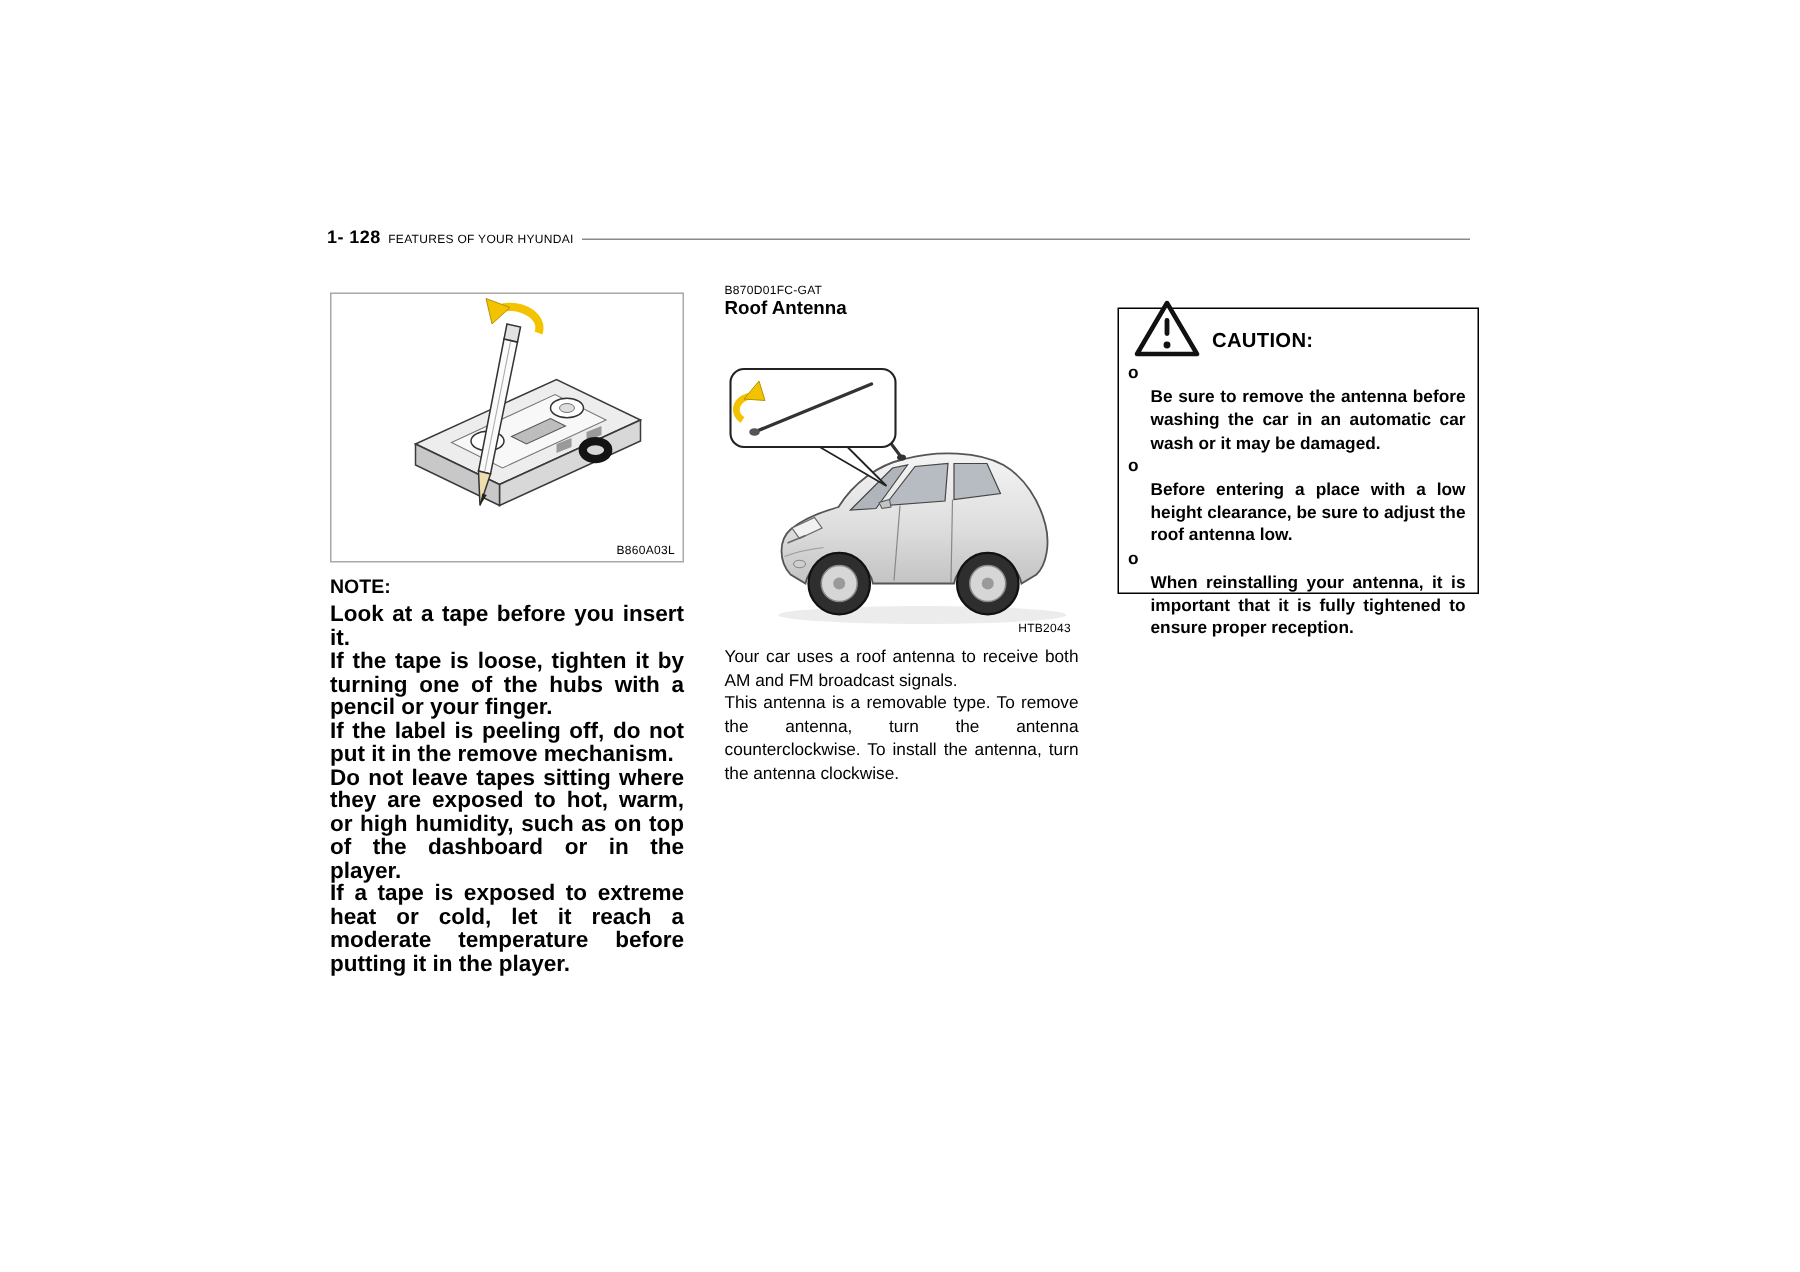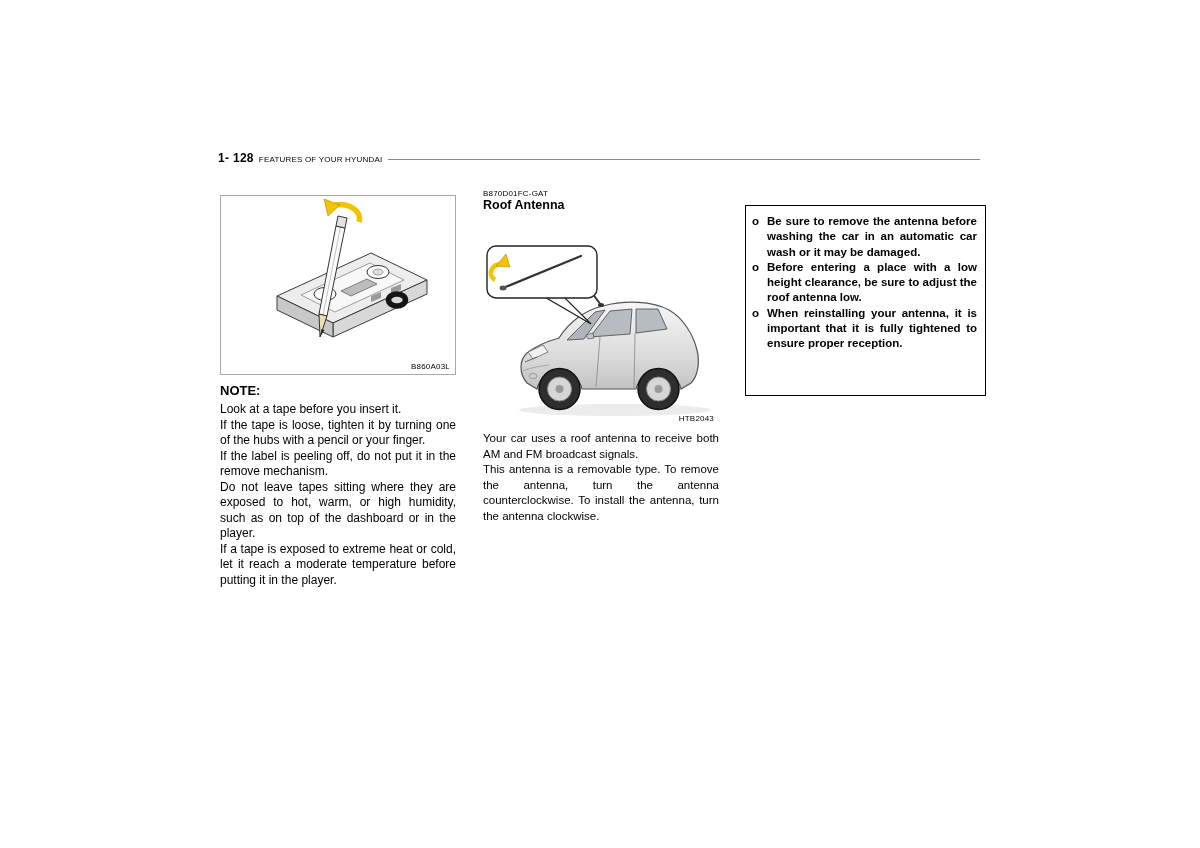--- a/index.html
+++ b/index.html
@@ -15,39 +15,39 @@
 
   
   .figure { position:absolute; background:#fff; }
   .fig-left { left:220px; top:195px; width:236px; height:180px; border:1px solid #a8a8a8; }
   .fig-mid  { left:483px; top:240px; width:236px; height:186px;text-decoration:underline; }
   .fig-label { position:absolute; right:5px; bottom:3px; font-size:8px; letter-spacing:.2px; }
 
   
   .note-block { position:absolute; left:220px; top:383px; width:236px; }
   .note-heading { font-size:13px; font-weight:bold; margin-bottom:4px; }
-  .note-text p { font-size:12px; font-weight:normal; line-height:15.5px; text-align:justify; }
+  .note-text p { font-size:15px; font-weight:bold; line-height:15.5px; text-align:justify; }
 
   
   .mid-head { position:absolute; left:483px; top:189px; width:240px; }
   .code { font-size:8px; letter-spacing:.2px; }
   .title { font-size:14px; font-weight:bold; line-height:17px; margin-top:1px; }
   .subtitle { font-size:12.5px; font-weight:bold; line-height:15px; }
   .mid-body { position:absolute; left:483px; top:431px; width:236px; }
   .mid-body p { font-size:11.5px; line-height:15.5px; text-align:justify; }
 
   
   .caution-box { position:absolute; left:745px; top:205px; width:241px; height:191px; border:1.5px solid #000; padding:6px 8px 6px 6px; }
   .caution-head { position:relative; height:28px; }
   .caution-icon { position:absolute; left:4px; top:-13px; width:44px; height:40px; }
   .caution-title { position:absolute; left:56px; top:7px; font-size:13.5px; font-weight:bold; letter-spacing:.2px; }
   .caution-items { margin-top:2px; }
   .caution-item { display:flex; }
   .caution-bullet { width:15px; flex:none; font-size:11.5px; font-weight:bold; line-height:15.3px; }
-  .caution-text { flex:1; font-size:11.5px; font-weight:bold; line-height:15.3px; text-align:justify; }
+  .caution-text { flex:1; font-size:11.5px; font-weight:bold; line-height:15.3px; text-align:justify;margin-top:16px; }
 
   svg { display:block; }
 </style>
 </head>
 <body>
 
 <div class="page">
 
   <div class="header">
     <span class="page-num">1- 128</span>
@@ -151,20 +151,28 @@
     </svg>
     <span class="fig-label">HTB2043</span>
   </div>
 
   <div class="mid-body">
     <p>Your car uses a roof antenna to receive both AM and FM broadcast signals.</p>
     <p>This antenna is a removable type. To remove the antenna, turn the antenna counterclockwise. To install the antenna, turn the antenna clockwise.</p>
   </div>
 
   <div class="caution-box">
+    <div class="caution-head">
+      <svg class="caution-icon" viewBox="0 0 44 40">
+        <polygon points="22,3 42,37 2,37" fill="#fff" stroke="#111" stroke-width="3" stroke-linejoin="round"></polygon>
+        <rect x="20.4" y="13" width="3.2" height="12" rx="1.6" fill="#111"></rect>
+        <circle cx="22" cy="31" r="2.3" fill="#111"></circle>
+      </svg>
+      <span class="caution-title">CAUTION:</span>
+    </div>
     <div class="caution-items">
       <div class="caution-item">
         <span class="caution-bullet">o</span>
         <span class="caution-text">Be sure to remove the antenna before washing the car in an automatic car wash or it may be damaged.</span>
       </div>
       <div class="caution-item">
         <span class="caution-bullet">o</span>
         <span class="caution-text">Before entering a place with a low height clearance, be sure to adjust the roof antenna low.</span>
       </div>
       <div class="caution-item">

